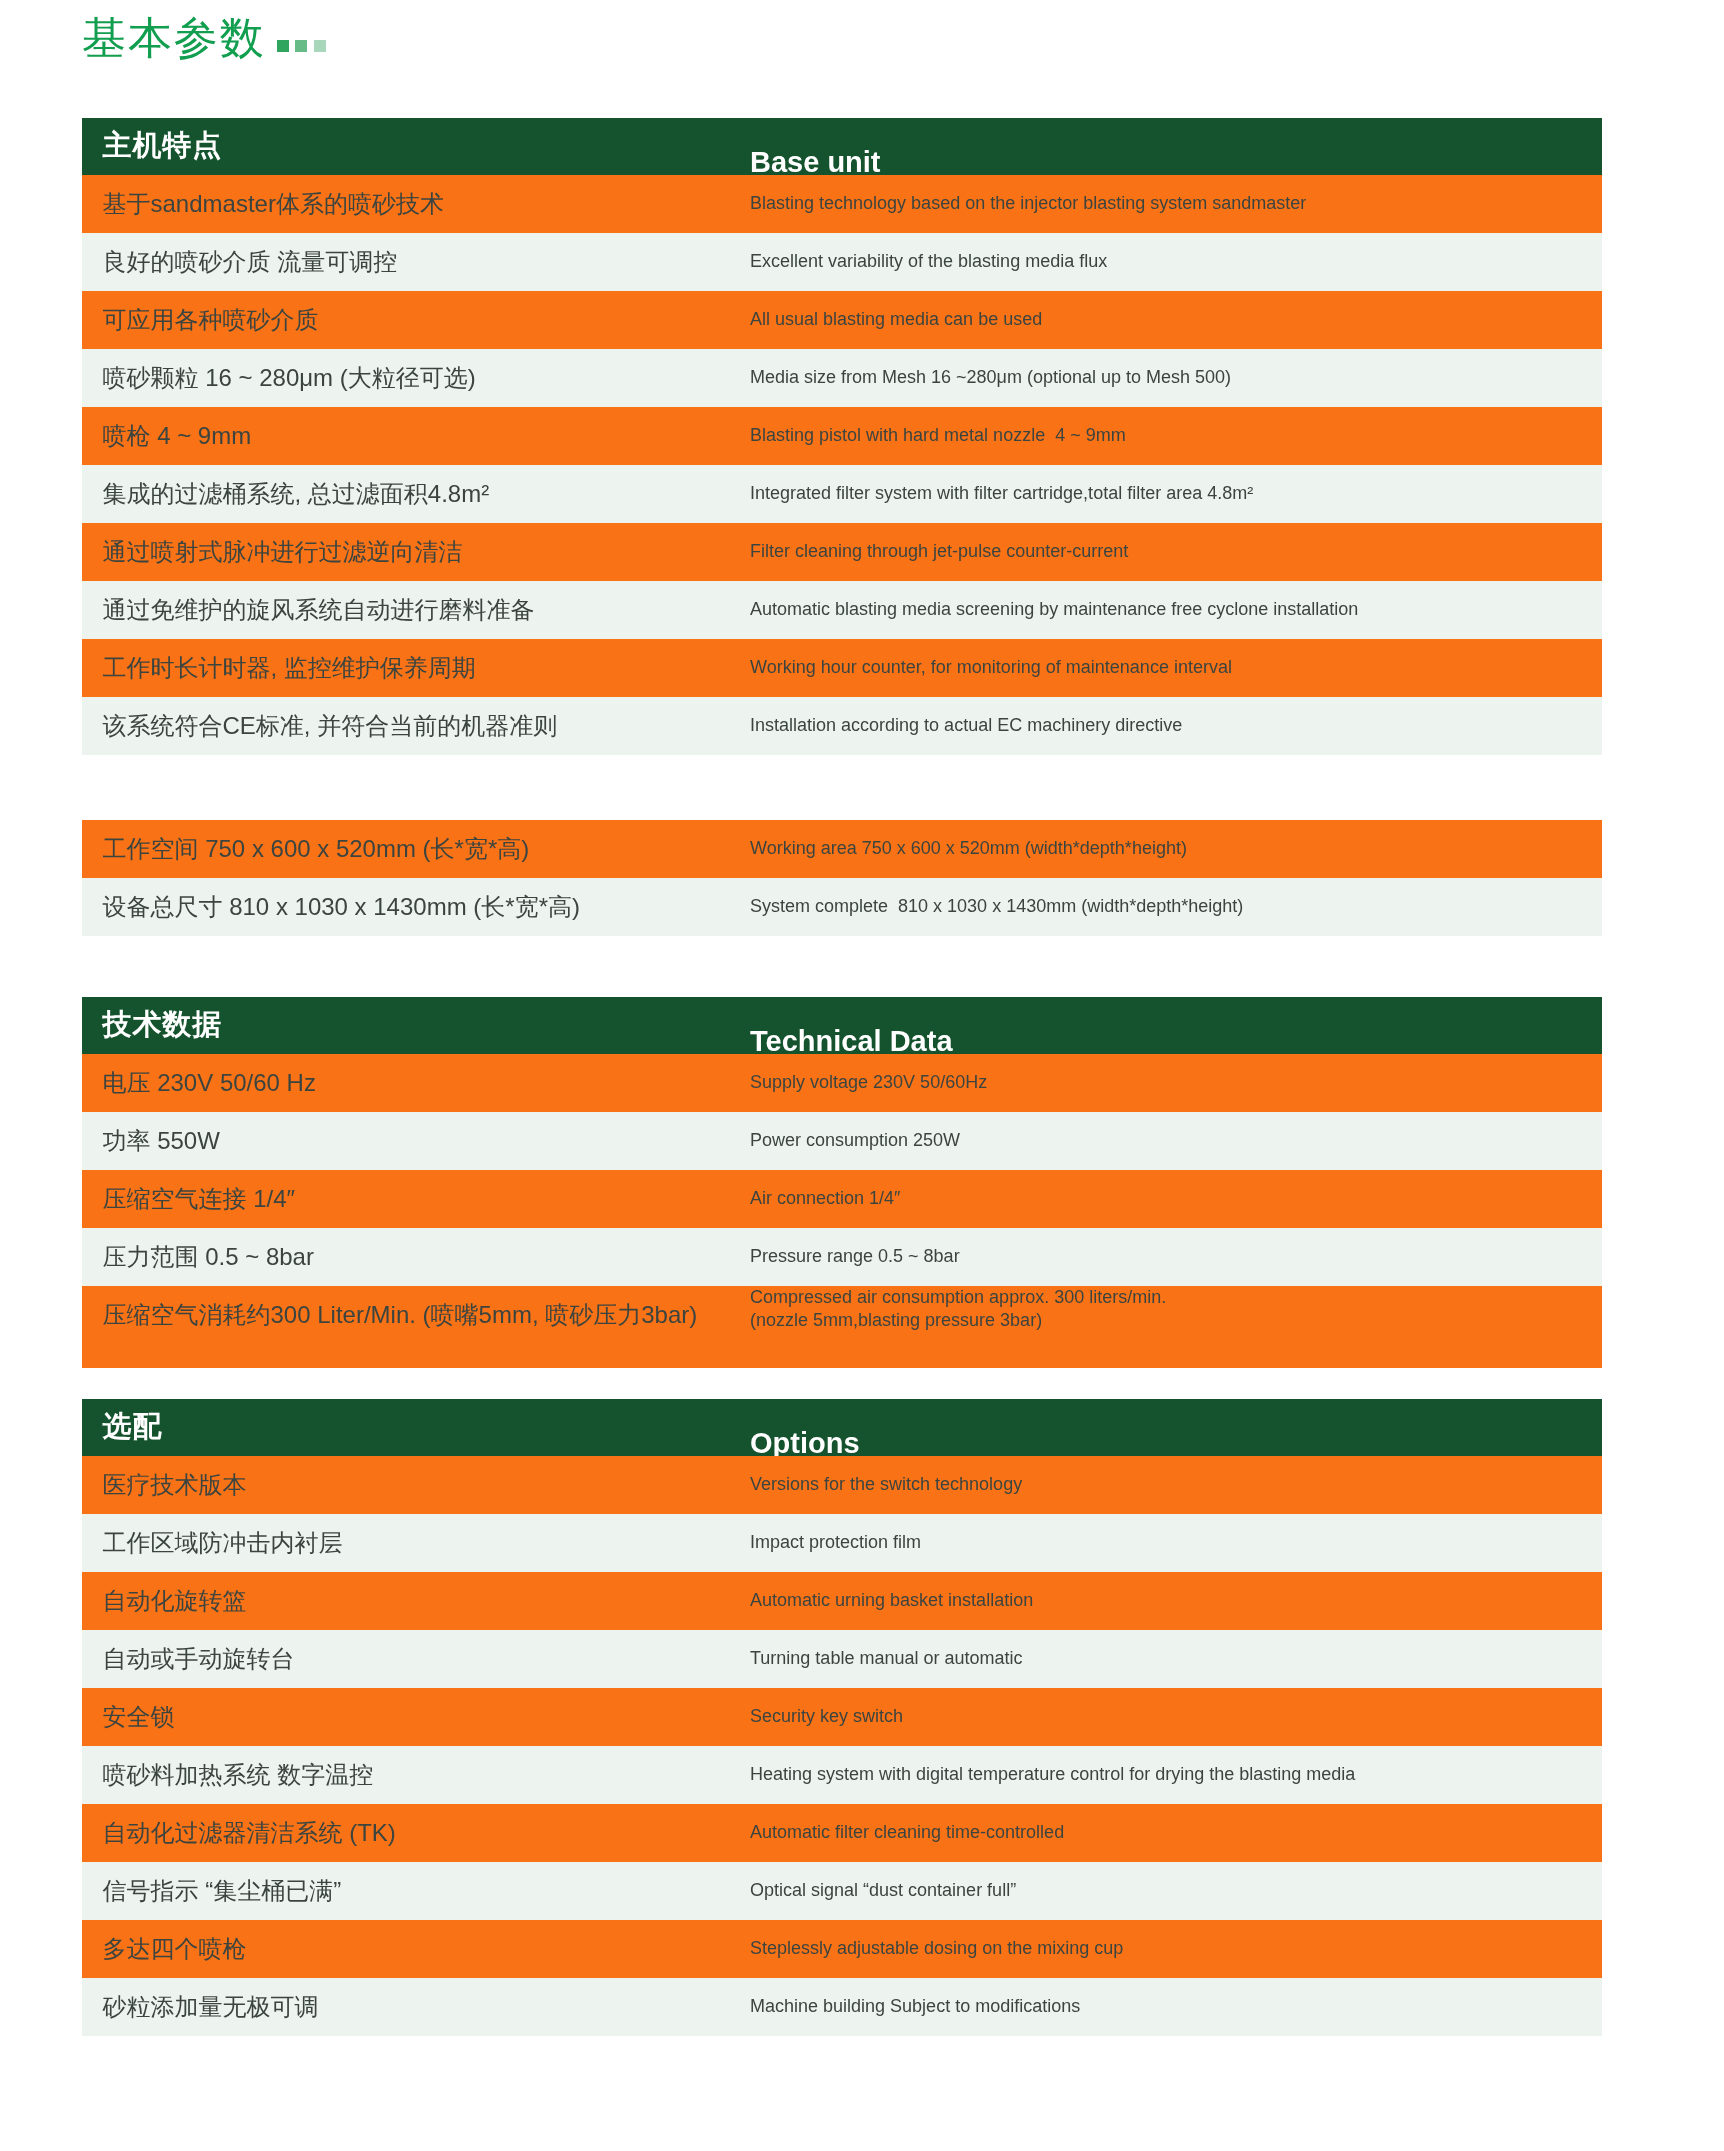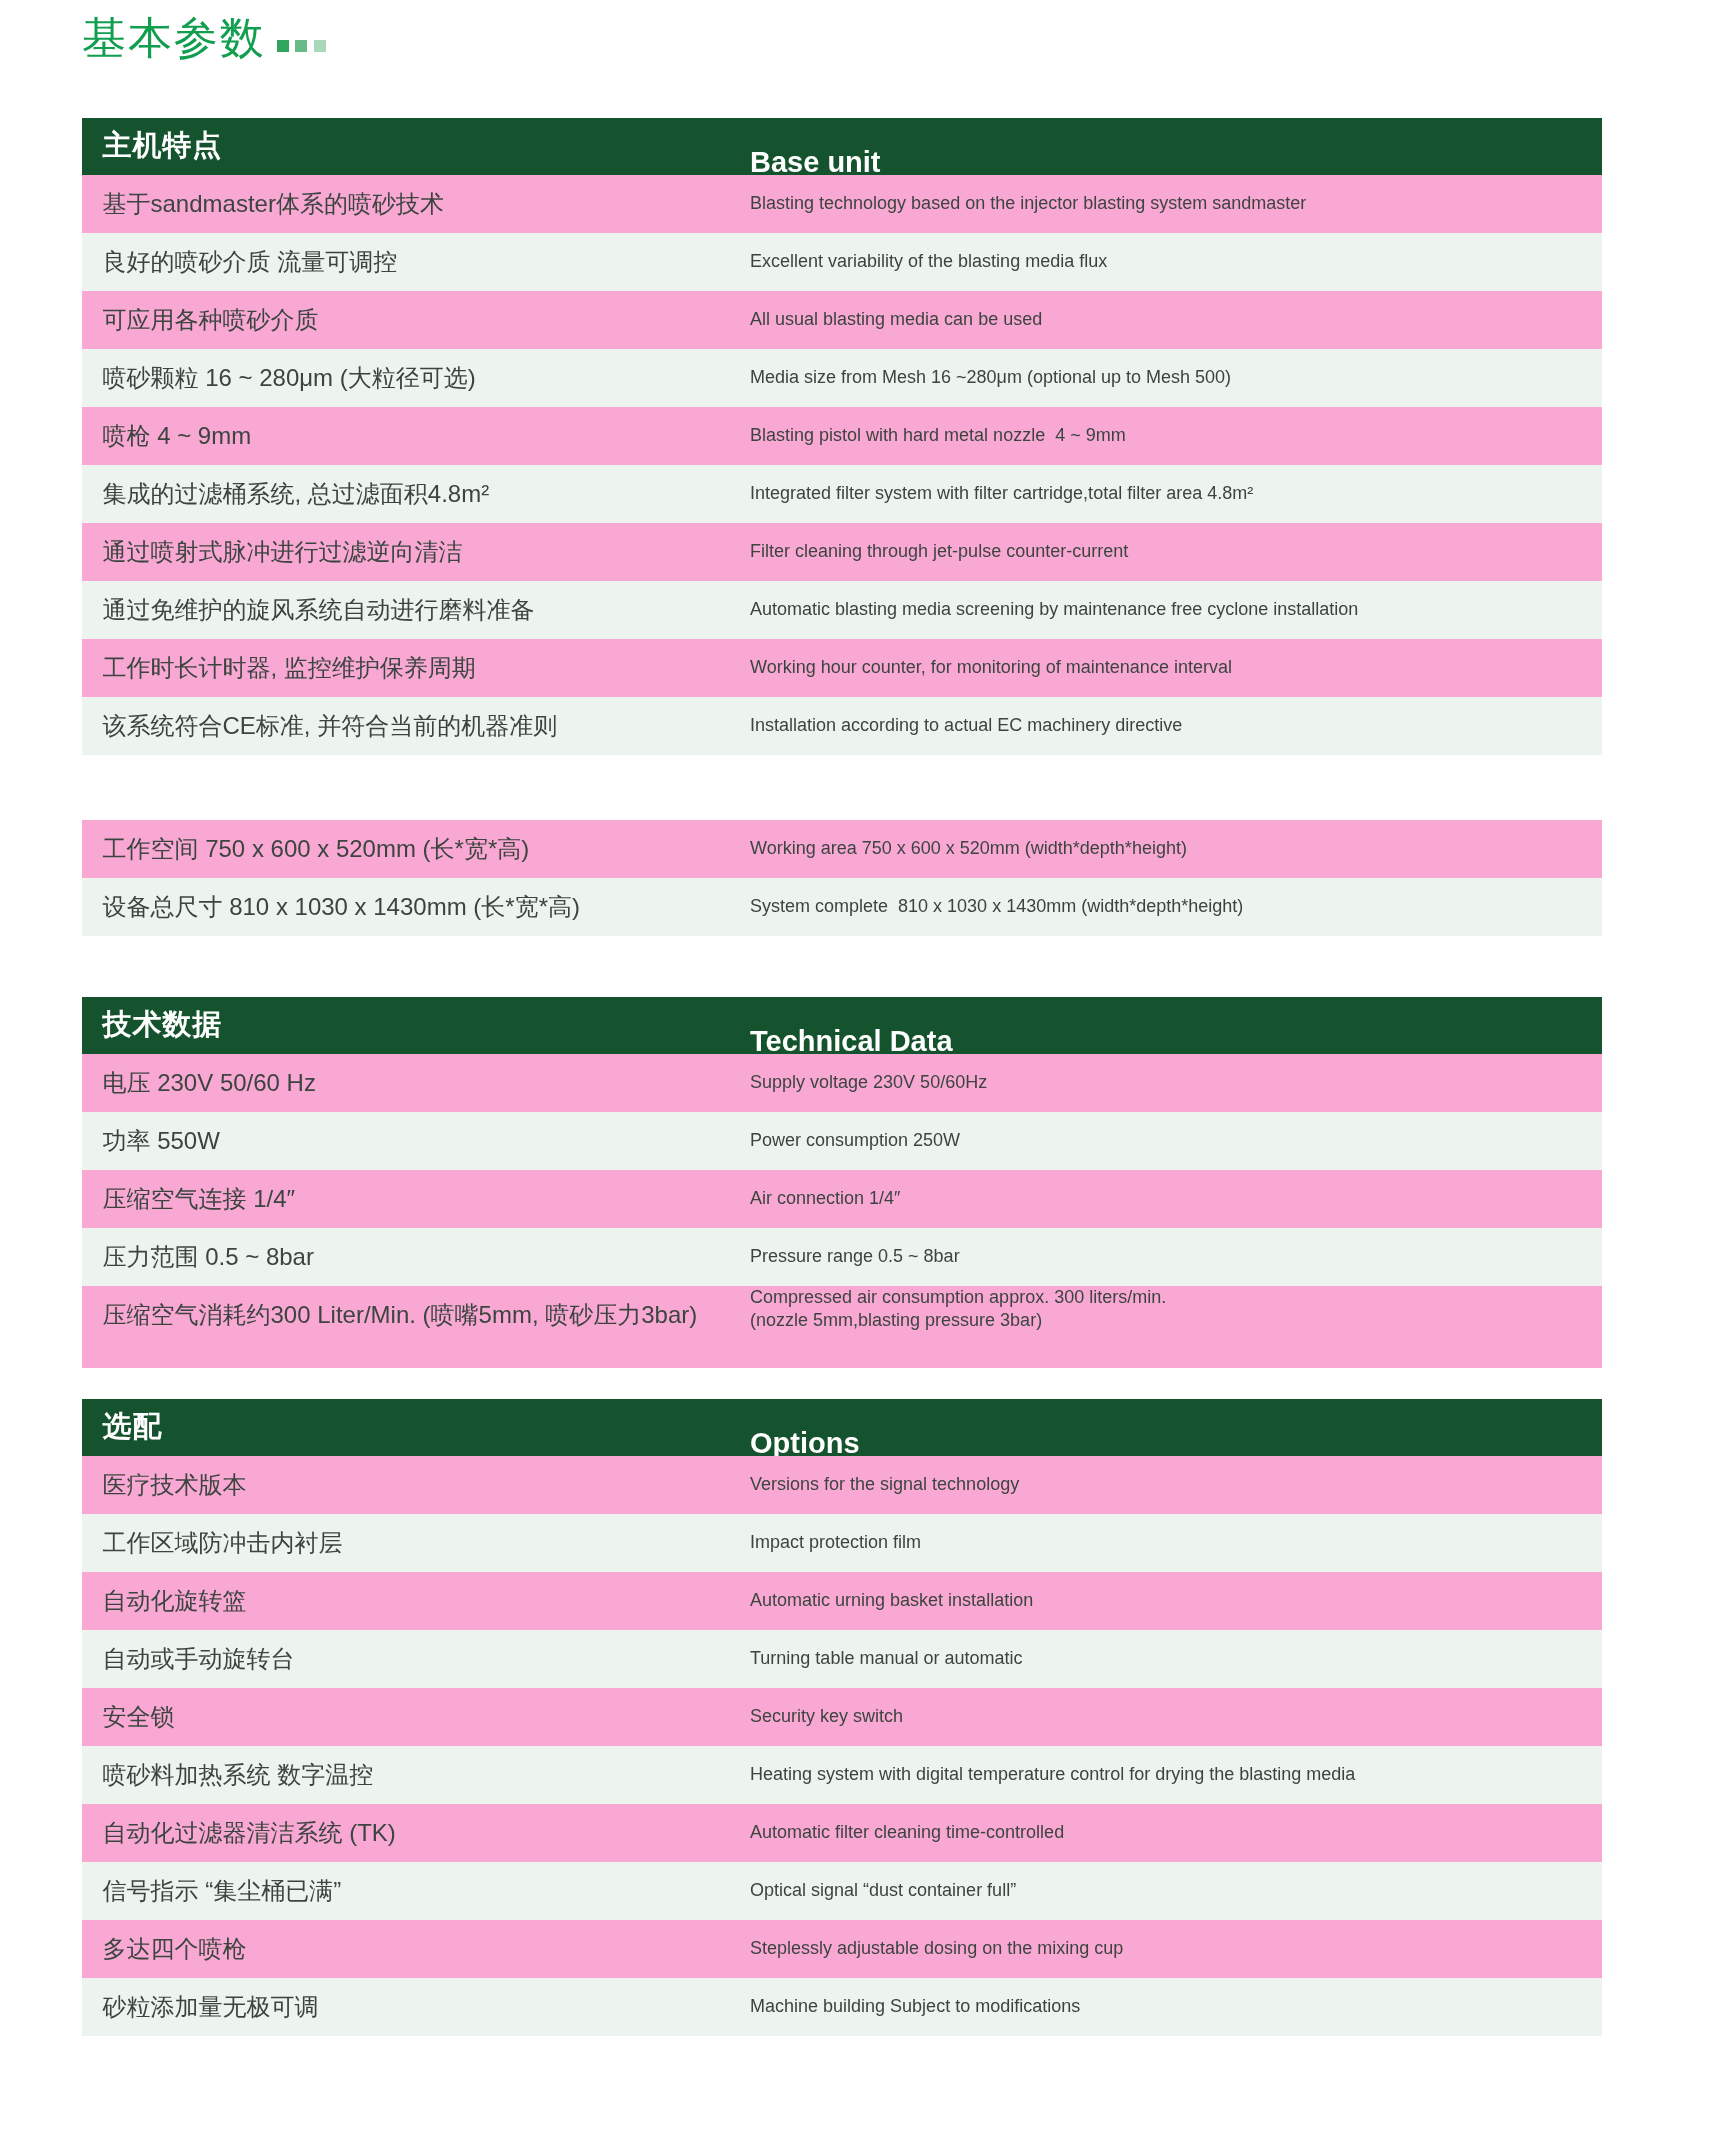--- a/index.html
+++ b/index.html
@@ -66,21 +66,21 @@
     font-size: 29px;
     font-weight: 700;
     margin-top: 32px;
   }
   .row {
     position: relative;
     box-sizing: border-box;
     min-height: 58px;
     display: flex;
     align-items: center;
-    background: #f9a8d4;
+    background: #f97316;
   }
   .row.alt {
     background: #EDF3EF;
   }
   .row.multiline {
     min-height: 82px;
     align-items: flex-start;
     padding-top: 13px;
   }
   .cell-zh {
@@ -215,21 +215,21 @@
   </div>
 
   <div class="section section-s3">
     <div class="section-header">
       <span class="h-zh">选配</span>
       <span class="h-en">Options</span>
     </div>
     <div class="rows">
         <div class="row">
           <div class="cell-zh">医疗技术版本</div>
-          <div class="cell-en">Versions for the signal technology</div>
+          <div class="cell-en">Versions for the switch technology</div>
         </div>
         <div class="row alt">
           <div class="cell-zh">工作区域防冲击内衬层</div>
           <div class="cell-en">Impact protection film</div>
         </div>
         <div class="row">
           <div class="cell-zh">自动化旋转篮</div>
           <div class="cell-en">Automatic urning basket installation</div>
         </div>
         <div class="row alt">

